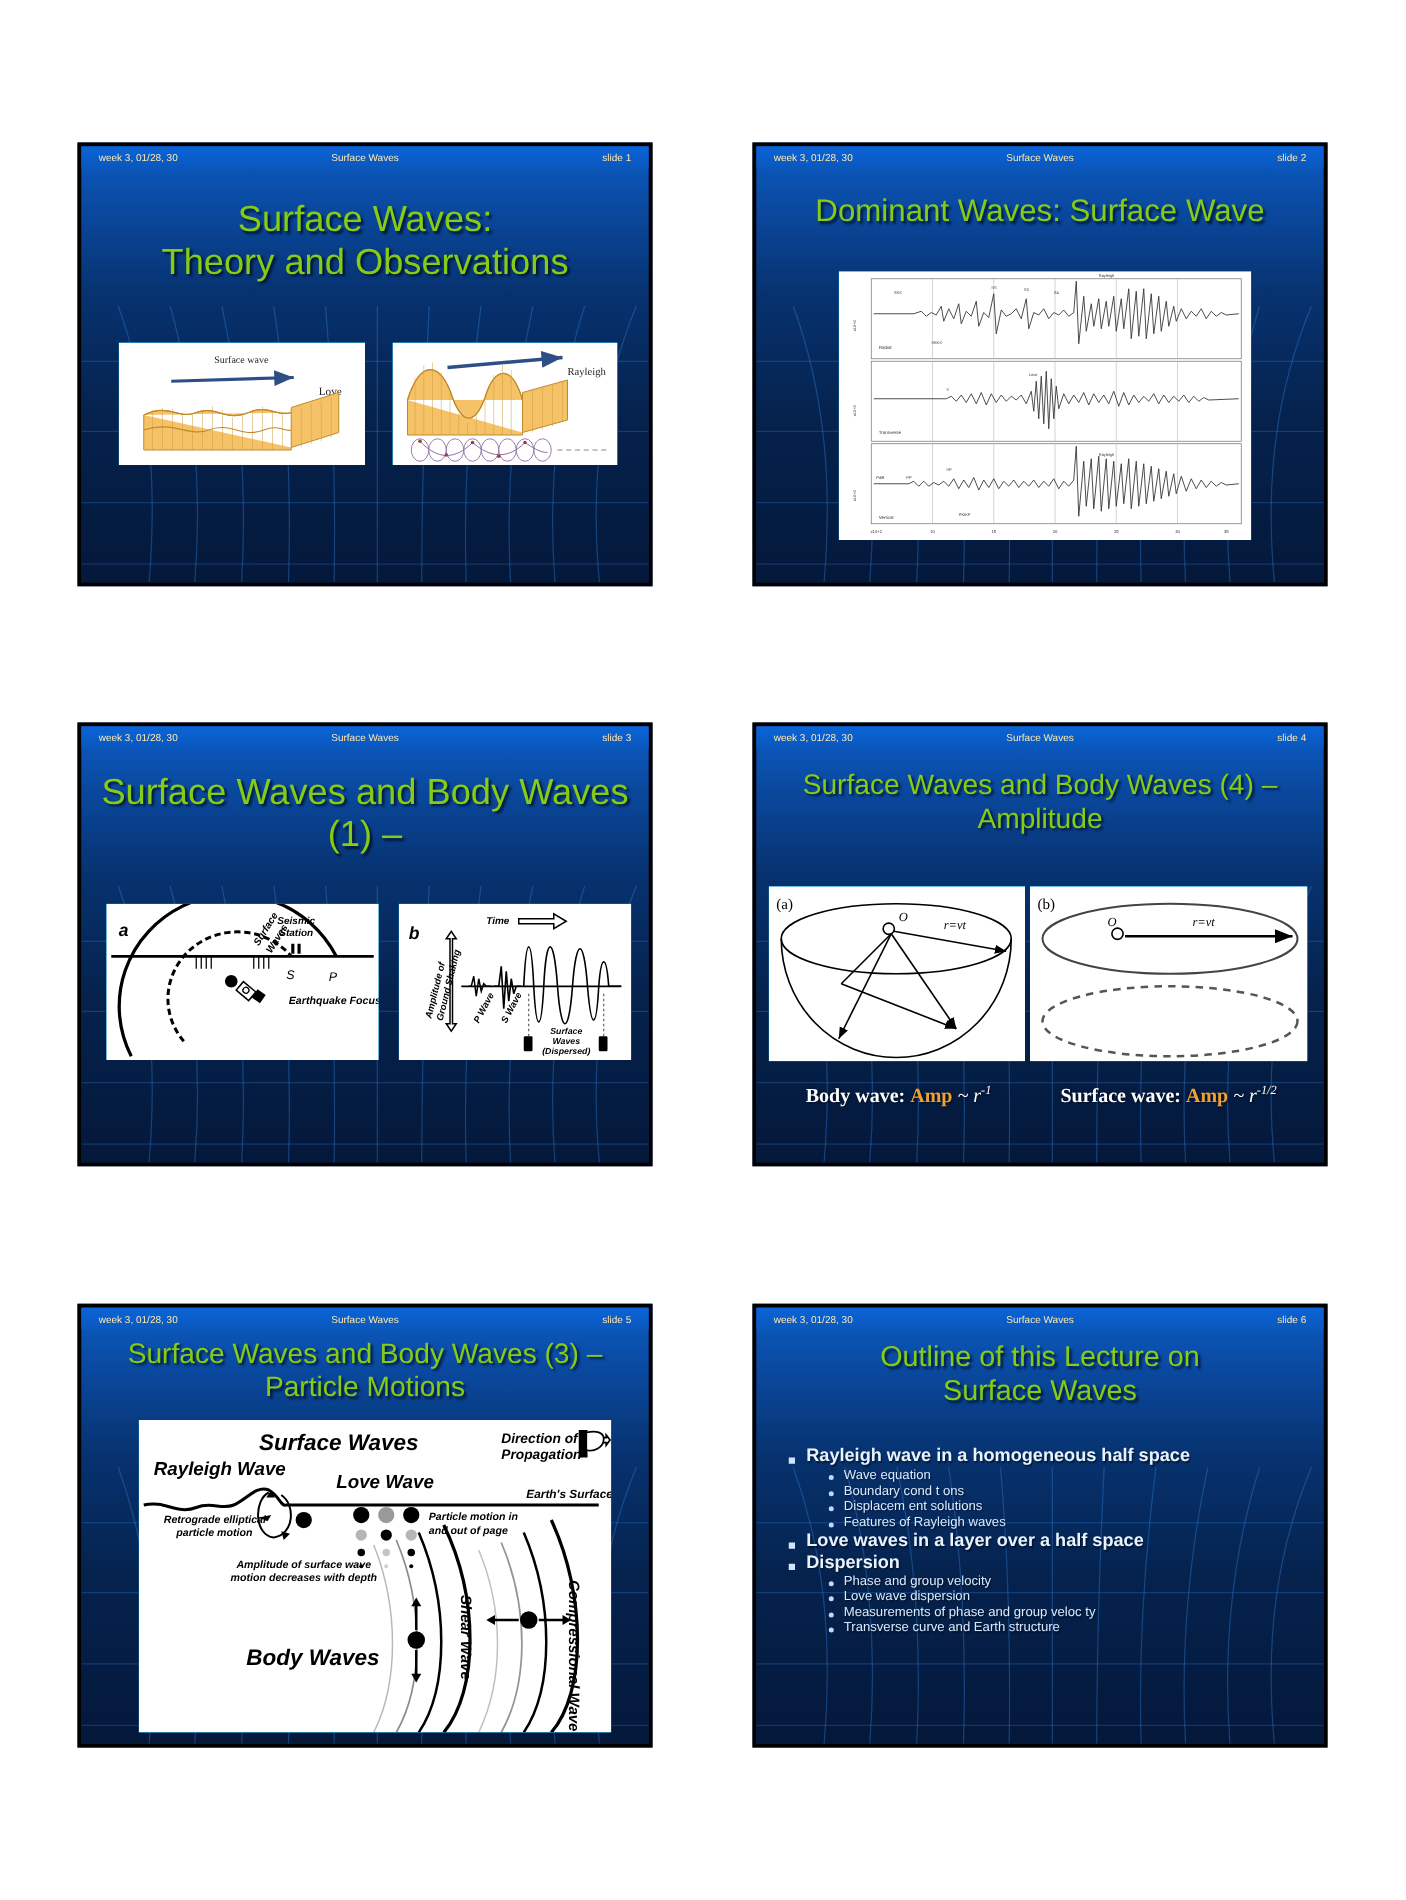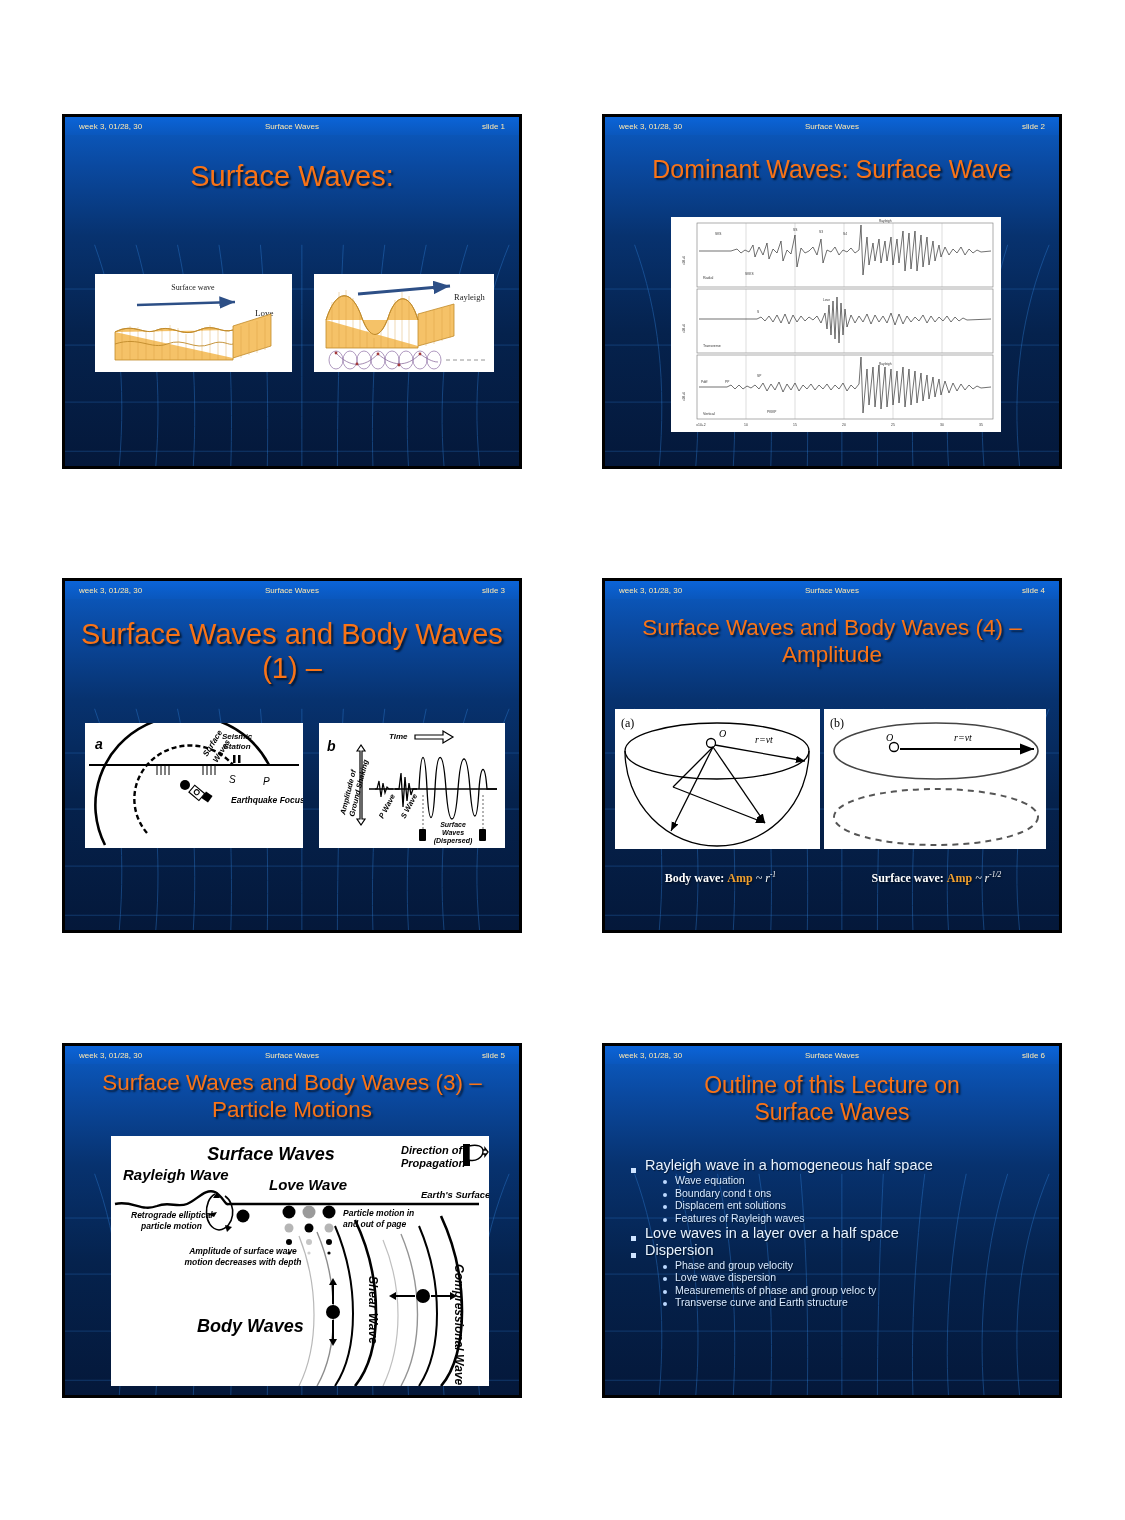--- a/index.html
+++ b/index.html
@@ -35,41 +35,41 @@
     display:flex;align-items:center;
     font-size:8px;color:#ffe9b0;
     background:linear-gradient(180deg,#0b64d8,#0a57bd);
   }
   .hdr .l{position:absolute;left:14px;}
   .hdr .c{position:absolute;left:0;right:0;text-align:center;}
   .hdr .r{position:absolute;right:14px;}
 
   .title{
     position:absolute;left:8px;right:8px;
-    text-align:center;color:#f97316;
+    text-align:center;color:#84cc16;
     text-shadow:2px 2px 2px rgba(0,0,0,.65);
     line-height:1.18;font-weight:400;
   }
 
   
   .pic{position:absolute;background:#0ea5e9;overflow:hidden;}
   .pic svg{display:block;width:100%;height:100%;}
 
   
   .bullets{position:absolute;left:18px;right:10px;top:110px;color:#dcedff;}
-  .b1{display:flex;align-items:flex-end;font-size:14.5px;margin:1px 0 1px 0;
-      color:#e8f3ff;text-shadow:1px 1px 1px rgba(0,0,0,.5);}
+  .b1{display:flex;align-items:center;font-size:14.5px;margin:1px 0 1px 0;
+      color:#e8f3ff;text-shadow:1px 1px 1px rgba(0,0,0,.5);font-weight:bold;}
   .b1 .sq{width:5px;height:5px;background:#cfe4ff;margin:7px 9px 0 8px;flex:none;}
   .b2{display:flex;align-items:flex-start;font-size:10.5px;margin:0.5px 0;
       color:#d8eaff;text-shadow:1px 1px 1px rgba(0,0,0,.45);}
   .b2 .dot{width:4px;height:4px;border-radius:50%;background:#bcd9ff;margin:6px 8px 0 40px;flex:none;}
 
   
   .cap{position:absolute;bottom:44px;left:12px;right:10px;
-       font-family:"Liberation Serif",serif;font-size:12px;color:#ffffff;
+       font-family:"Liberation Serif",serif;font-size:16px;color:#ffffff;
        display:flex;justify-content:space-around;align-items:baseline;
        text-shadow:1px 1px 2px rgba(0,0,0,.6);}
   .cap b{font-weight:700;}
   .amp{color:#f0a030;font-weight:700;}
   .it{font-style:italic;}
   sup{font-size:.62em;}
 </style>
 </head>
 <body>
 
@@ -99,20 +99,21 @@
         </g>
       </svg>
     </div>
     <div class="hdr">
       <span class="l">week 3, 01/28, 30</span>
       <span class="c">Surface Waves</span>
       <span class="r">slide 1</span>
     </div>
     <div class="title" style="top:42px;font-size:29px;">
       <div>Surface Waves:</div>
+      <div>Theory and Observations</div>
     </div>
 
     <div class="pic" style="left:30px;top:157px;width:197px;height:98px;">
       <svg viewBox="0 0 197 98">
         <rect width="197" height="98" fill="#fff"></rect>
         <text x="98" y="16" font-size="8" font-family="Liberation Serif, serif" text-anchor="middle" fill="#222">Surface wave</text>
         <defs>
             <marker id="ar1" markerWidth="7" markerHeight="7" refX="6" refY="2.4" orient="auto">
           <path d="M0,0 L6,2.4 L0,4.8 z" fill="#2d4f86"></path>
             </marker>

